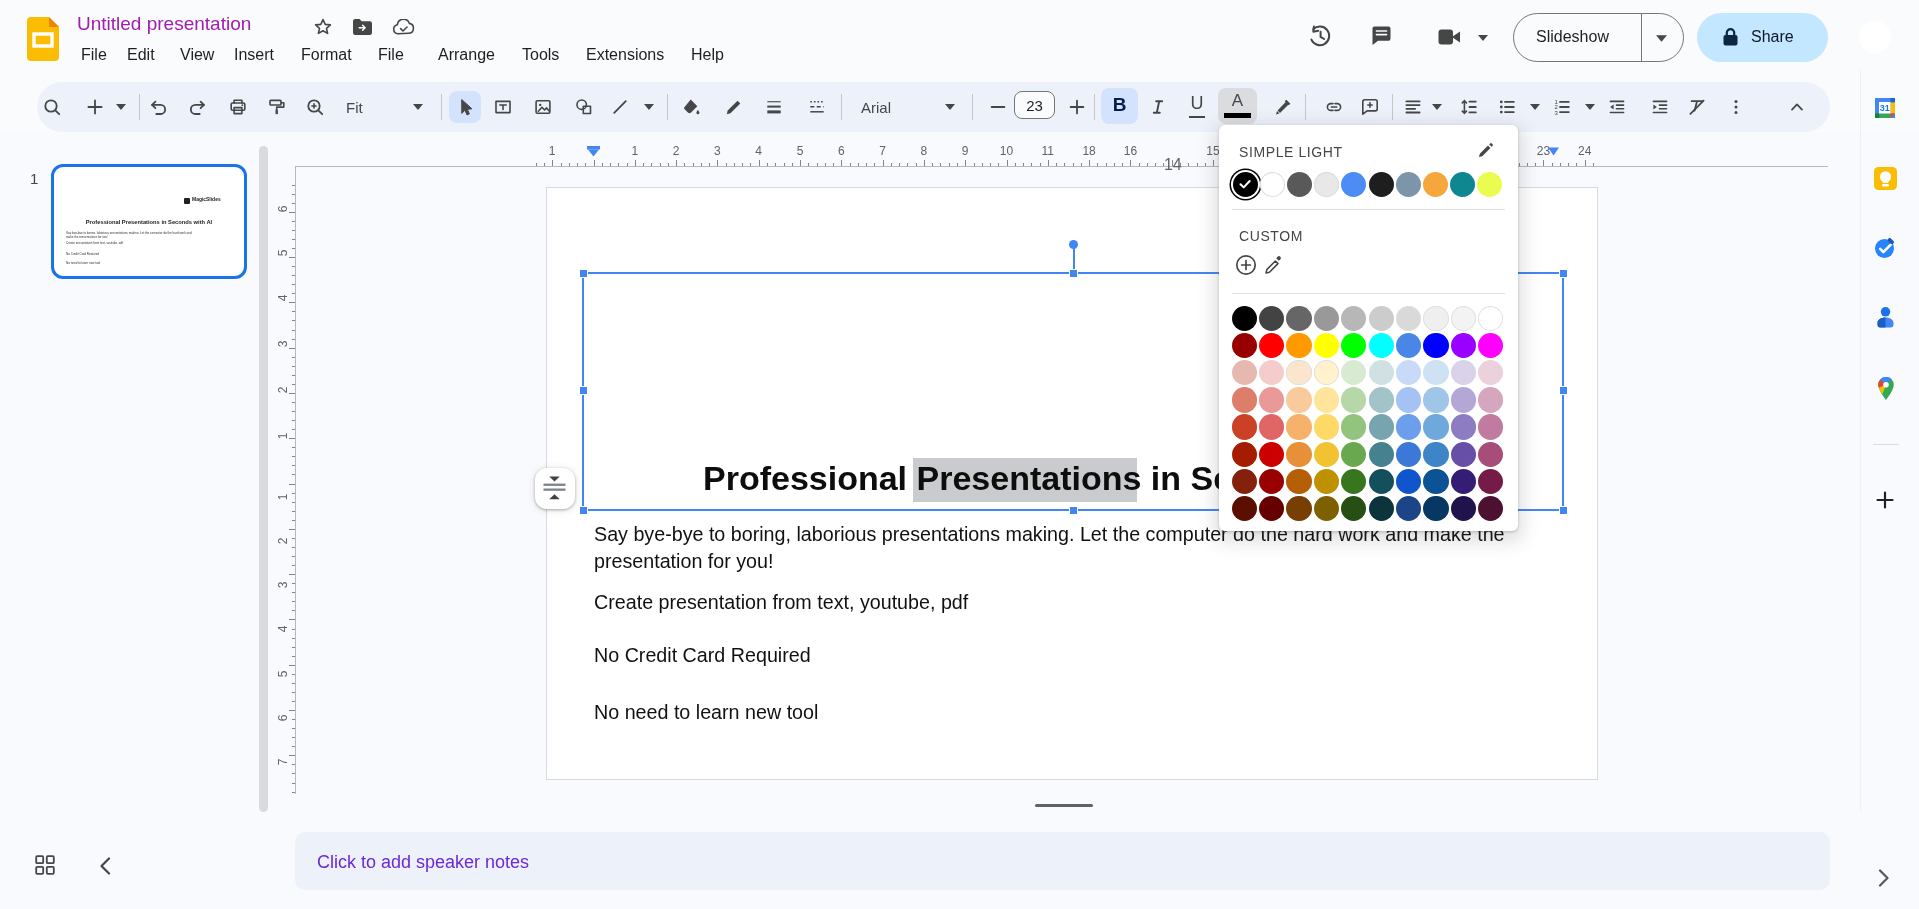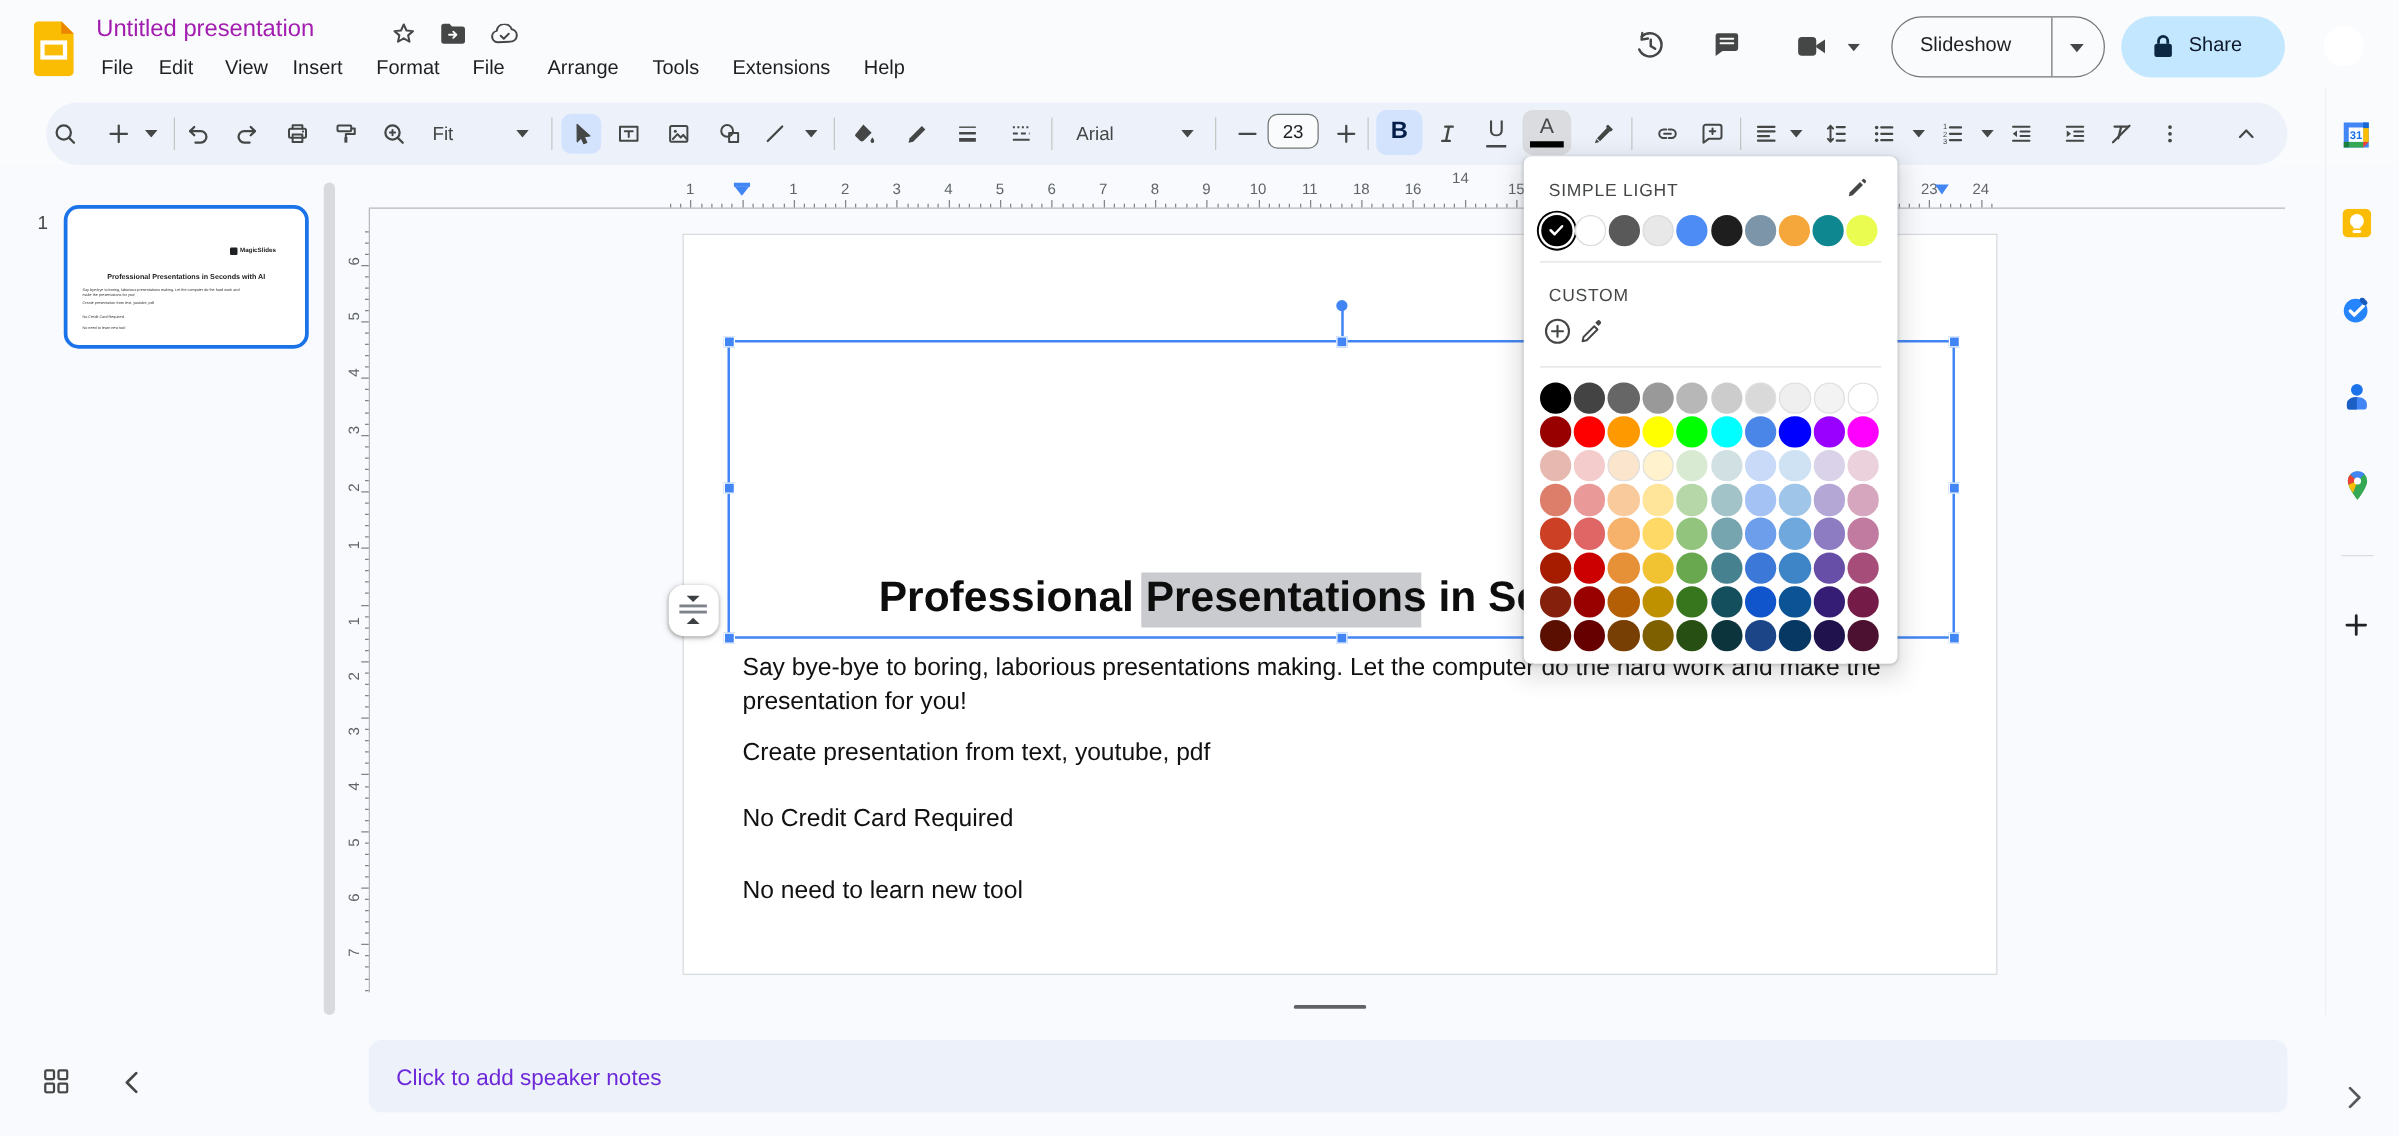--- a/index.html
+++ b/index.html
@@ -379,21 +379,21 @@
 <div class="abs" style="left:748.7px;top:144px;width:20px;text-align:center;font-size:12px;color:#5f6368">4</div>
 <div class="abs" style="left:790.0px;top:144px;width:20px;text-align:center;font-size:12px;color:#5f6368">5</div>
 <div class="abs" style="left:831.3px;top:144px;width:20px;text-align:center;font-size:12px;color:#5f6368">6</div>
 <div class="abs" style="left:872.6px;top:144px;width:20px;text-align:center;font-size:12px;color:#5f6368">7</div>
 <div class="abs" style="left:913.9px;top:144px;width:20px;text-align:center;font-size:12px;color:#5f6368">8</div>
 <div class="abs" style="left:955.2px;top:144px;width:20px;text-align:center;font-size:12px;color:#5f6368">9</div>
 <div class="abs" style="left:996.5px;top:144px;width:20px;text-align:center;font-size:12px;color:#5f6368">10</div>
 <div class="abs" style="left:1037.8px;top:144px;width:20px;text-align:center;font-size:12px;color:#5f6368">11</div>
 <div class="abs" style="left:1079.1px;top:144px;width:20px;text-align:center;font-size:12px;color:#5f6368">18</div>
 <div class="abs" style="left:1120.4px;top:144px;width:20px;text-align:center;font-size:12px;color:#5f6368">16</div>
-<div class="abs" style="left:1161.7px;top:135px;width:20px;text-align:left;font-size:12px;color:#5f6368">14</div>
+<div class="abs" style="left:1161.7px;top:156px;width:20px;text-align:right;font-size:16px;color:#5f6368">14</div>
 <div class="abs" style="left:1203.0px;top:144px;width:20px;text-align:center;font-size:12px;color:#5f6368">15</div>
 <div class="abs" style="left:1244.3px;top:144px;width:20px;text-align:center;font-size:12px;color:#5f6368">16</div>
 <div class="abs" style="left:1285.6px;top:144px;width:20px;text-align:center;font-size:12px;color:#5f6368">17</div>
 <div class="abs" style="left:1326.9px;top:144px;width:20px;text-align:center;font-size:12px;color:#5f6368">18</div>
 <div class="abs" style="left:1368.2px;top:144px;width:20px;text-align:center;font-size:12px;color:#5f6368">19</div>
 <div class="abs" style="left:1409.5px;top:144px;width:20px;text-align:center;font-size:12px;color:#5f6368">20</div>
 <div class="abs" style="left:1450.8px;top:144px;width:20px;text-align:center;font-size:12px;color:#5f6368">21</div>
 <div class="abs" style="left:1492.1px;top:144px;width:20px;text-align:center;font-size:12px;color:#5f6368">22</div>
 <div class="abs" style="left:1533.4px;top:144px;width:20px;text-align:center;font-size:12px;color:#5f6368">23</div>
 <div class="abs" style="left:1574.7px;top:144px;width:20px;text-align:center;font-size:12px;color:#5f6368">24</div>

